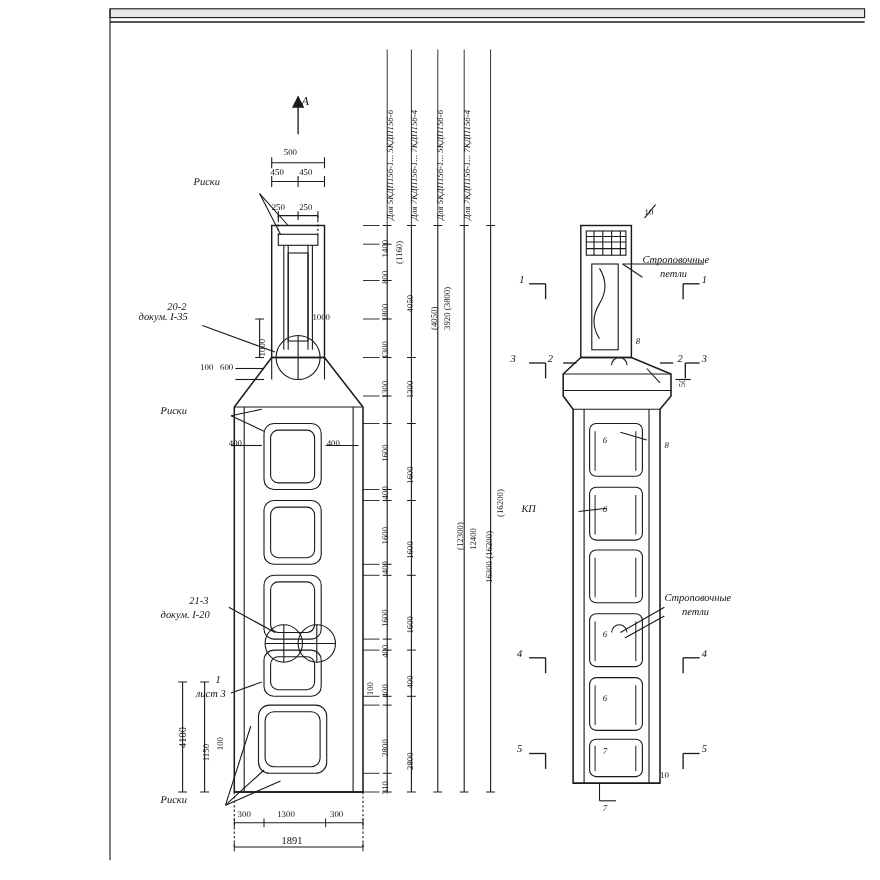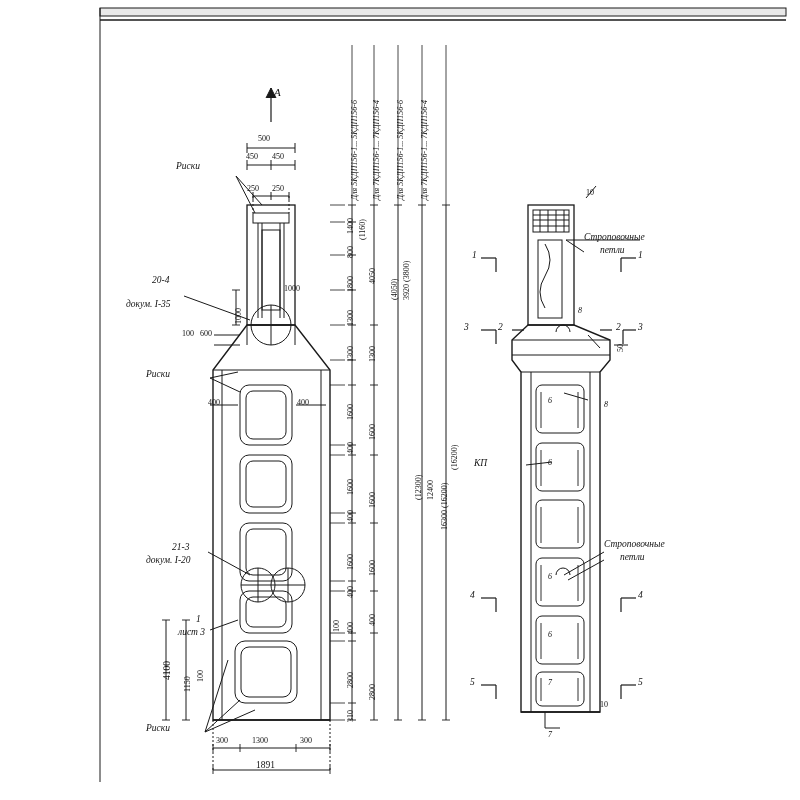--- a/index.html
+++ b/index.html
@@ -285,22 +285,22 @@
   <div class="lbl sm" style="left:258px;top:134px">500</div>
   <div class="lbl sm" style="left:246px;top:152px">450</div>
   <div class="lbl sm" style="left:272px;top:152px">450</div>
   <div class="lbl sm" style="left:247px;top:184px">250</div>
   <div class="lbl sm" style="left:272px;top:184px">250</div>
 
   <div class="lbl it md" style="left:176px;top:161px">Риски</div>
   <div class="lbl it md" style="left:146px;top:369px">Риски</div>
   <div class="lbl it md" style="left:146px;top:723px">Риски</div>
 
-  <div class="lbl it md" style="left:152px;top:275px">20-4</div>
-  <div class="lbl it md" style="left:126px;top:299px">докум. I-35</div>
+  <div class="lbl it md" style="left:152px;top:275px">20-2</div>
+  <div class="lbl it md" style="left:126px;top:284px">докум. I-35</div>
 
   <div class="lbl it md" style="left:172px;top:542px">21-3</div>
   <div class="lbl it md" style="left:146px;top:555px">докум. I-20</div>
 
   <div class="lbl it md" style="left:196px;top:614px">1</div>
   <div class="lbl it md" style="left:178px;top:627px">лист 3</div>
 
   <div class="lbl sm vert" style="left:234px;top:324px;transform:rotate(-90deg)">1000</div>
   <div class="lbl sm" style="left:284px;top:284px">1000</div>
   <div class="lbl sm" style="left:182px;top:329px">100</div>

